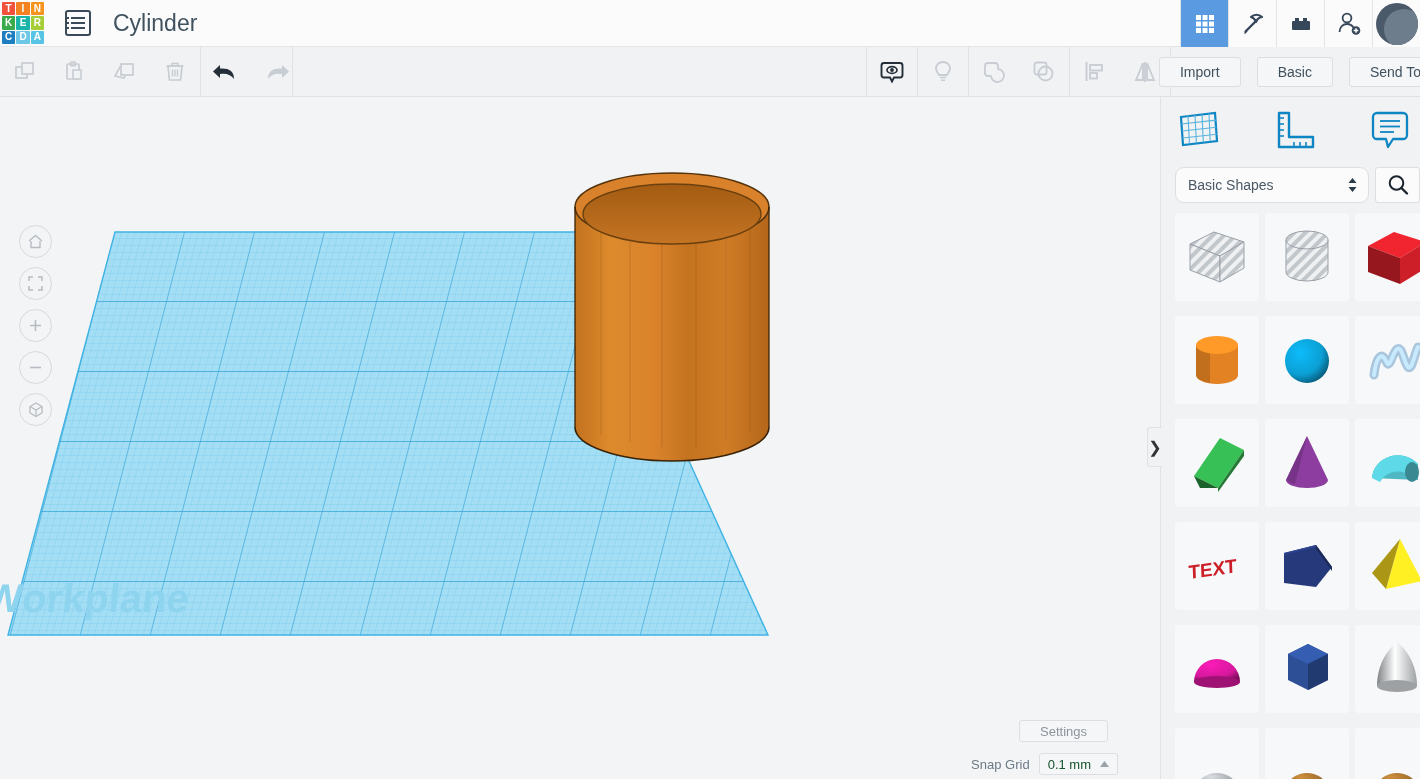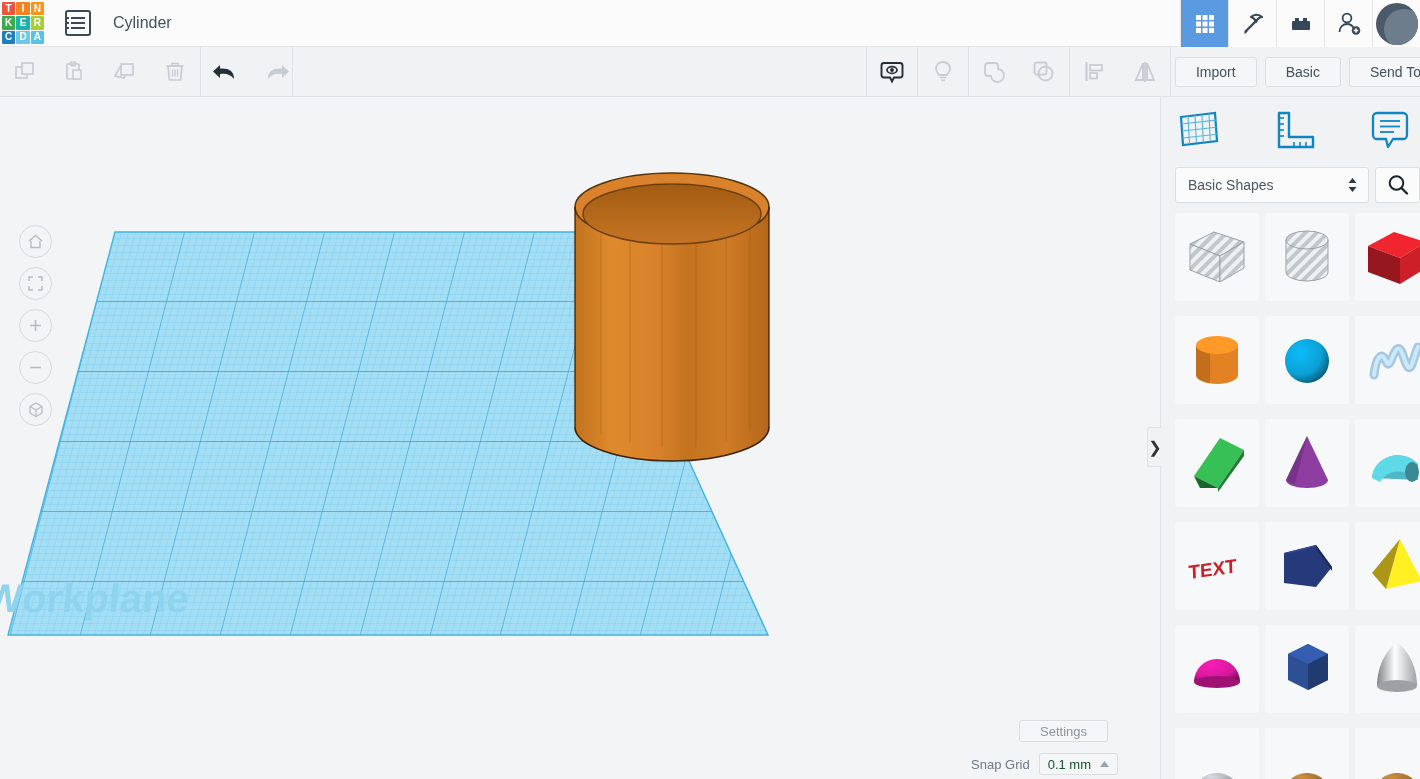--- a/index.html
+++ b/index.html
@@ -39,21 +39,21 @@
   }
   .doc-icon i {
     display: block; height: 2px; background: #3b4a59;
     width: 100%; position: relative;
   }
   .doc-icon i::before {
     content: ""; position: absolute; left: -4px; top: 0;
     width: 2px; height: 2px; background: #3b4a59;
   }
   .doc-title {
-    margin-left: 22px; font-size: 16px; color: #41525f;
+    margin-left: 22px; font-size: 23px; color: #41525f;
     font-family: "Liberation Sans", sans-serif;
   }
   .topbar-right {
     position: absolute; right: 0; top: 0; height: 47px;
     display: flex; align-items: stretch;
   }
   .tb-btn {
     width: 48px; display: flex; align-items: center; justify-content: center;
     border-left: 1px solid #e3e5e8;
     background: #fbfbfc;
@@ -80,21 +80,21 @@
     display: flex; align-items: center;
   }
   .tgroup { display: flex; align-items: center; height: 50px; }
   .tdiv { width: 1px; height: 50px; background: #dfe1e4; }
   .tool {
     width: 50px; height: 50px;
     display: flex; align-items: center; justify-content: center;
   }
   .toolbar-right {
     position: absolute; right: 0; top: 0; height: 50px;
-    display: flex; align-items: center; gap: 8px; padding-right: 6px;
+    display: flex; align-items: center; gap: 16px; padding-right: 6px;
   }
   .tbtn {
     height: 30px; padding: 0 20px;
     background: #f5f6f7; border: 1px solid #dcdee1; border-radius: 3px;
     color: #41525f; font-size: 14px;
     display: flex; align-items: center; justify-content: center;
     font-family: "Liberation Sans", sans-serif; white-space: nowrap;
   }
 
   
@@ -139,21 +139,21 @@
   .rp-icons {
     display: flex; align-items: center;
     height: 70px; padding-left: 14px; gap: 50px;
   }
   .rp-controls {
     display: flex; align-items: center; gap: 6px;
     padding: 0 0 0 14px;
   }
   .shape-select {
     width: 200px; height: 36px;
-    background: #fbfbfc; border: 1px solid #dcdee1; border-radius: 3px;
+    background: #fbfbfc; border: 1px solid #dcdee1; border-radius: 9px;
     display: flex; align-items: center; justify-content: space-between;
     padding: 0 10px 0 12px;
     font-size: 14px; color: #4a5864;
   }
   .search-box {
     width: 46px; height: 36px;
     background: #fbfbfc; border: 1px solid #dcdee1; border-radius: 3px;
     display: flex; align-items: center; justify-content: center;
   }
   .shape-grid {

